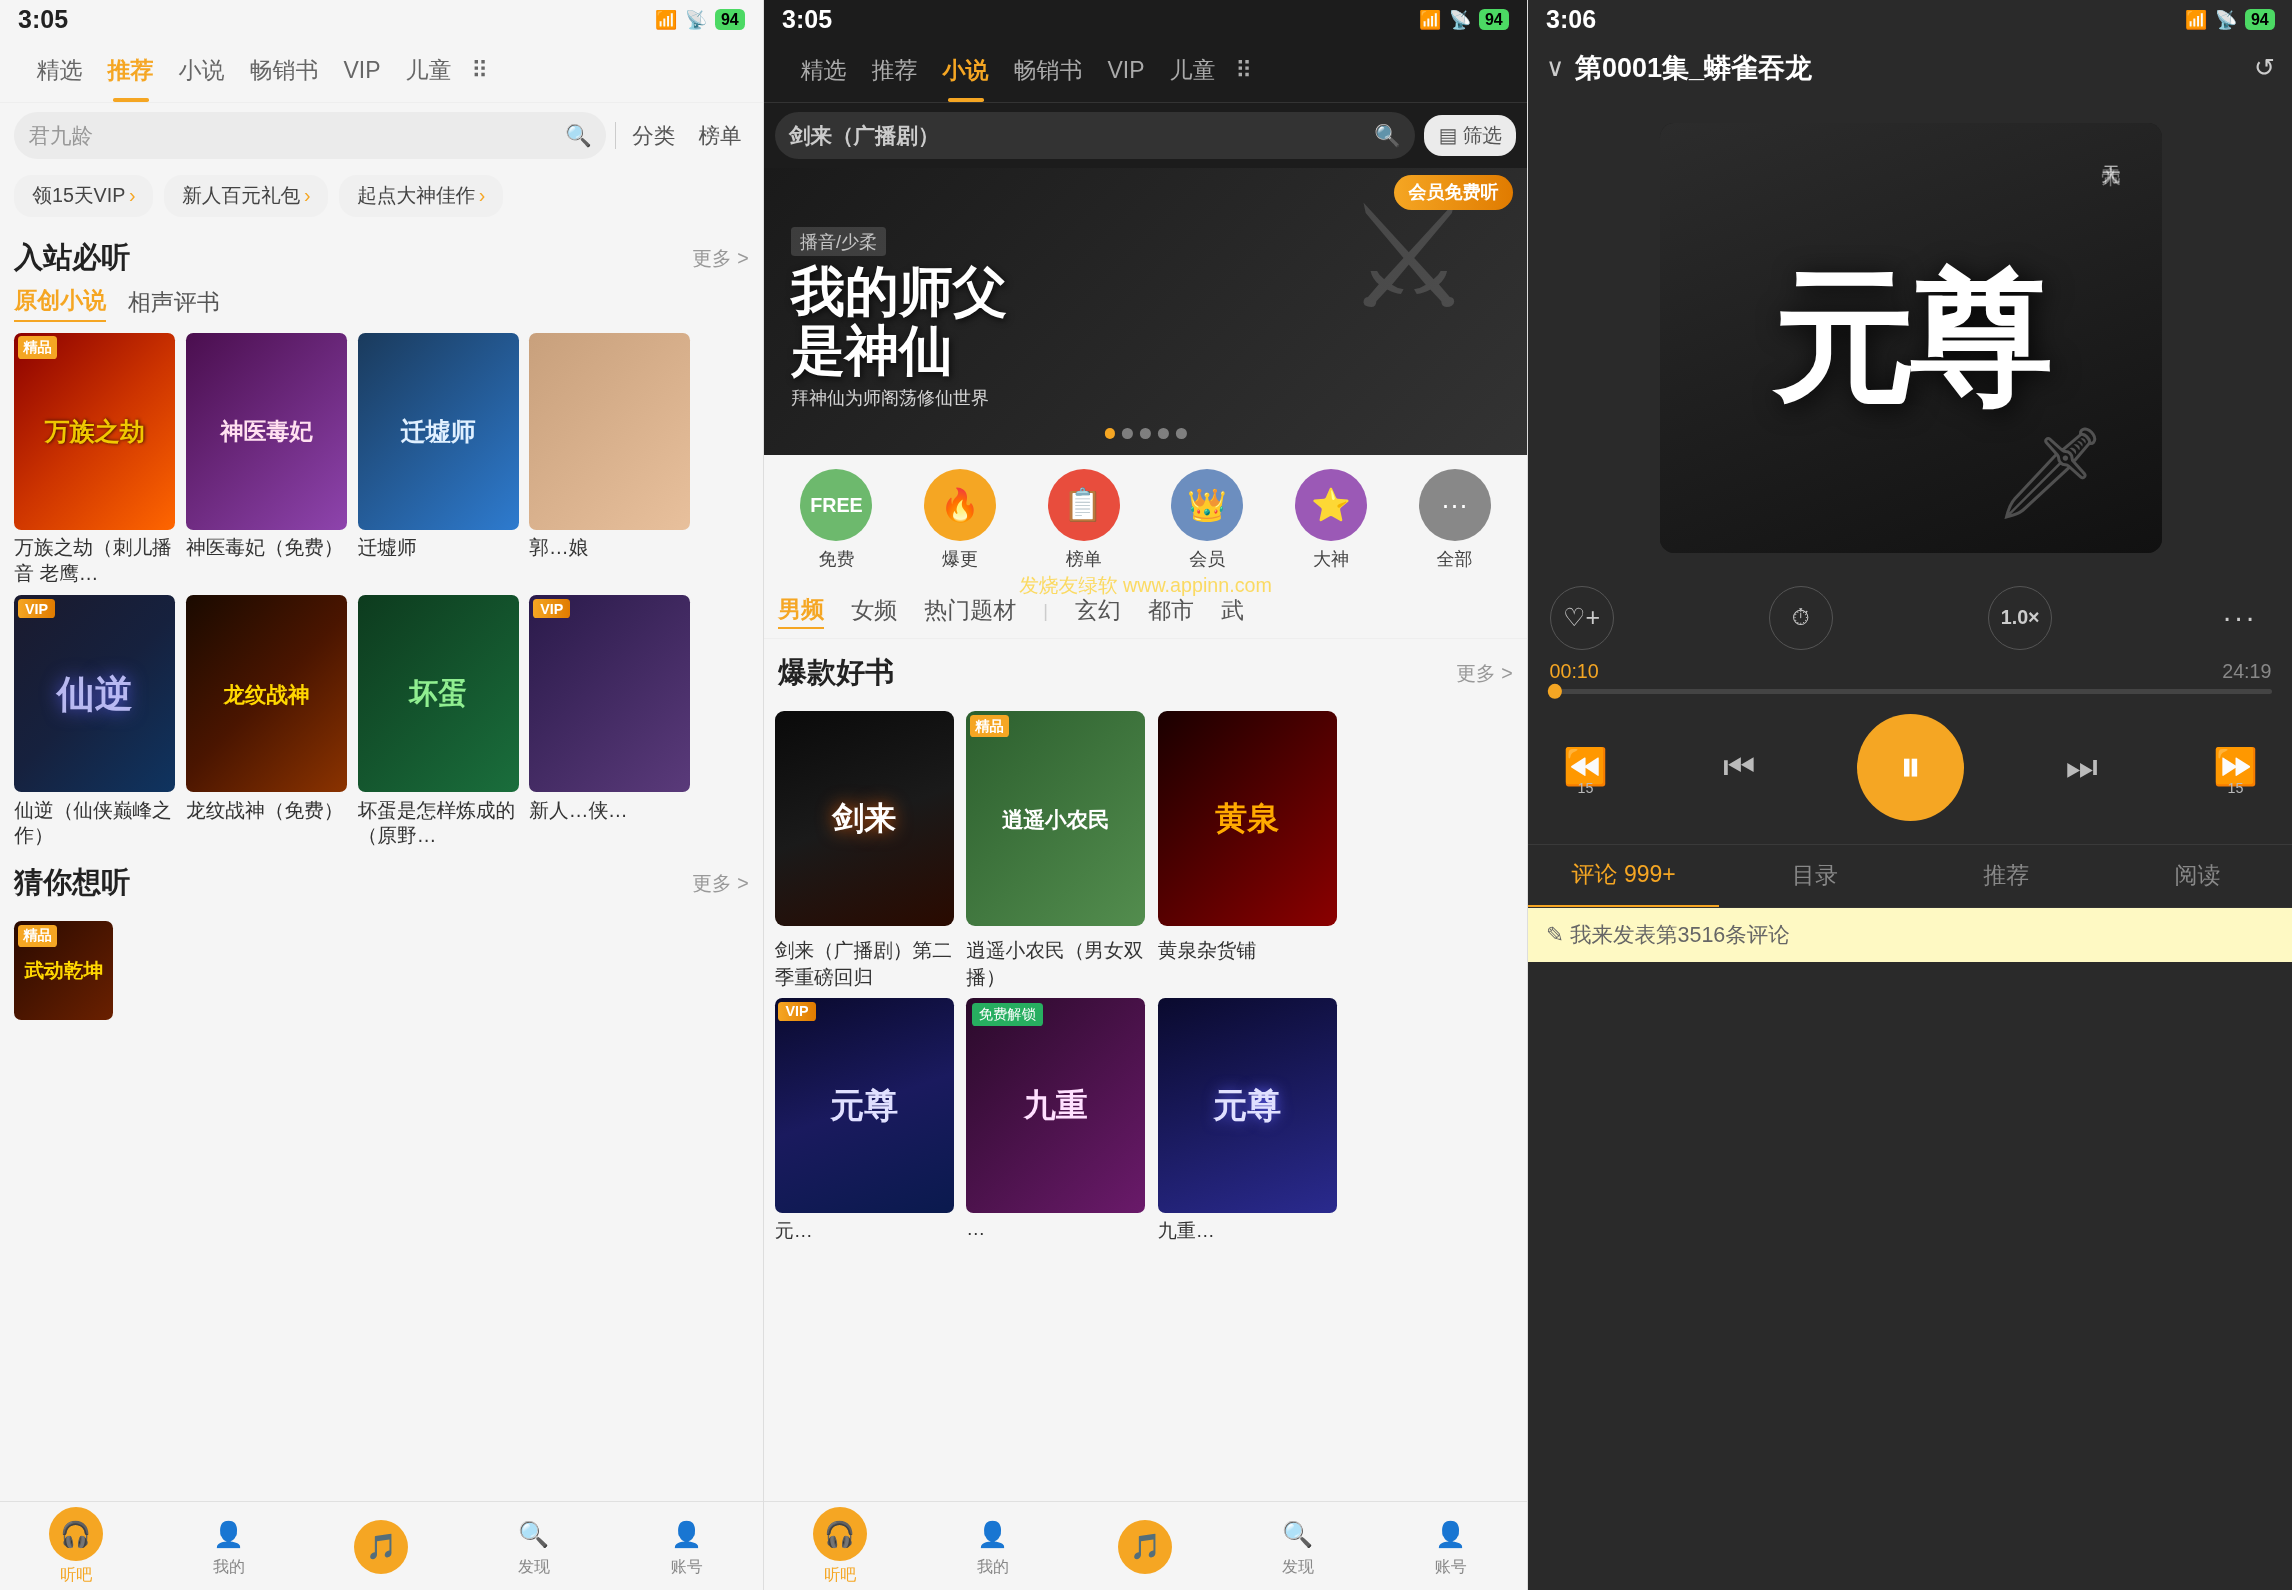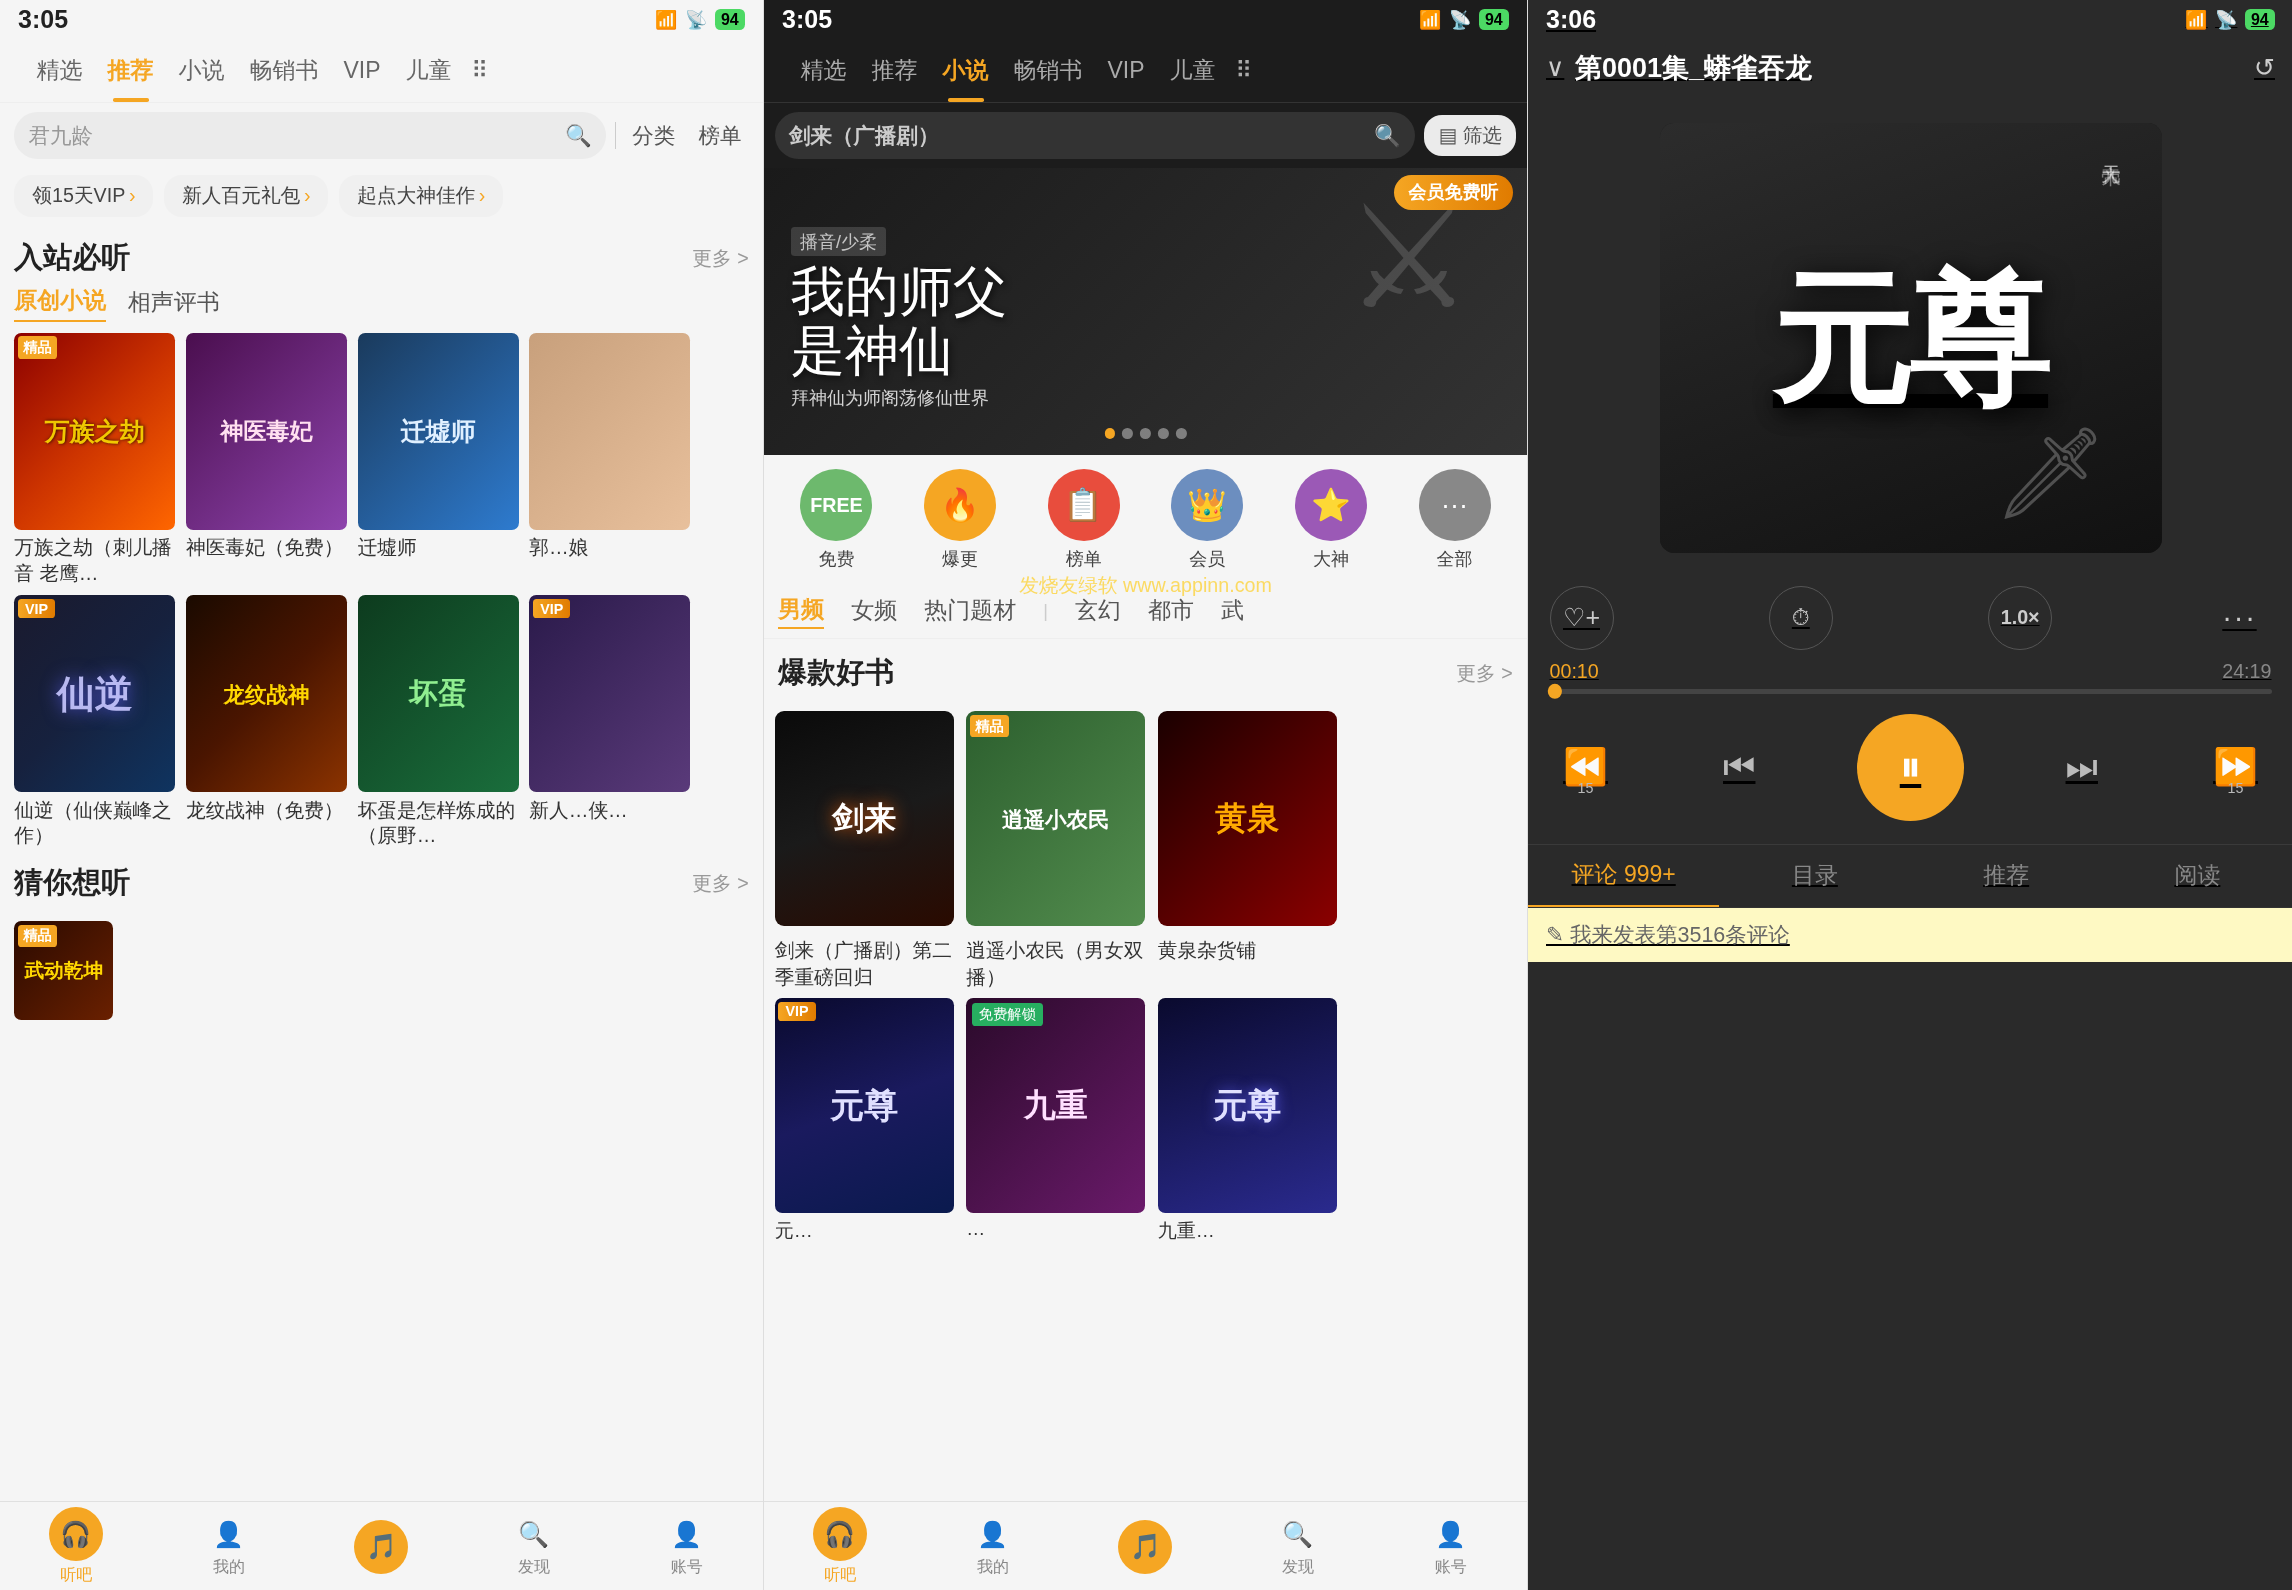--- a/index.html
+++ b/index.html
@@ -27,21 +27,20 @@
       border-right: 0.9px solid #ddd;
     }
     .panel-mid {
       width: 764px;
       background: #f5f5f5;
       border-right: 0.9px solid #ddd;
     }
     .panel-right {
       width: 765px;
       background: #2a2a2a;
-      text-decoration: underline;
     }
 
     
     .status-bar {
       display: flex;
       align-items: center;
       justify-content: space-between;
       padding: 7.2px 18px;
       background: #f5f5f5;
       height: 39px;
@@ -373,21 +372,21 @@
       overflow: hidden;
     }
     .banner-text-block {
       position: absolute;
       left: 27px;
       bottom: 45px;
       z-index: 2;
     }
     .banner-big-title {
       font-size: 54px;
-      font-weight: 400;
+      font-weight: 700;
       color: #fff;
       line-height: 1.1;
       text-shadow: 1.8px 1.8px 7.2px rgba(0,0,0,0.7);
     }
     .banner-subtitle {
       font-size: 18px;
       color: rgba(255,255,255,0.8);
       margin-top: 5.4px;
     }
     .banner-vip-badge {

